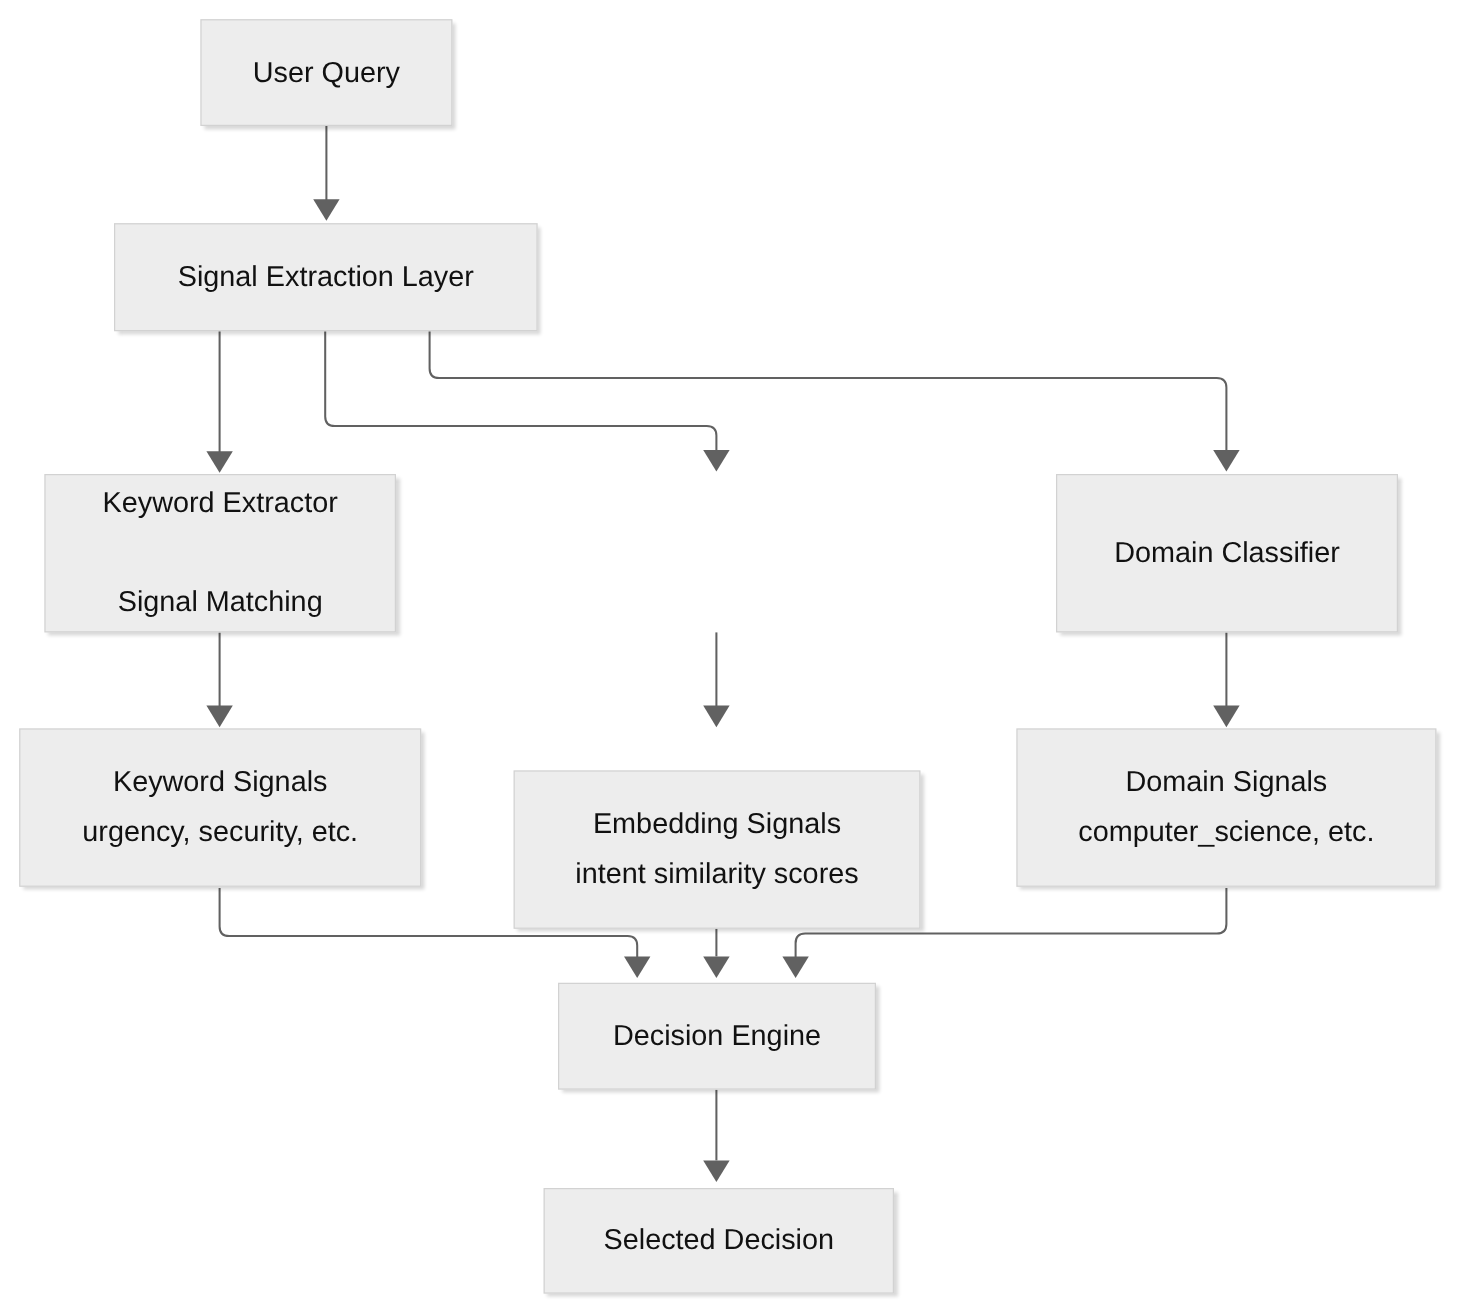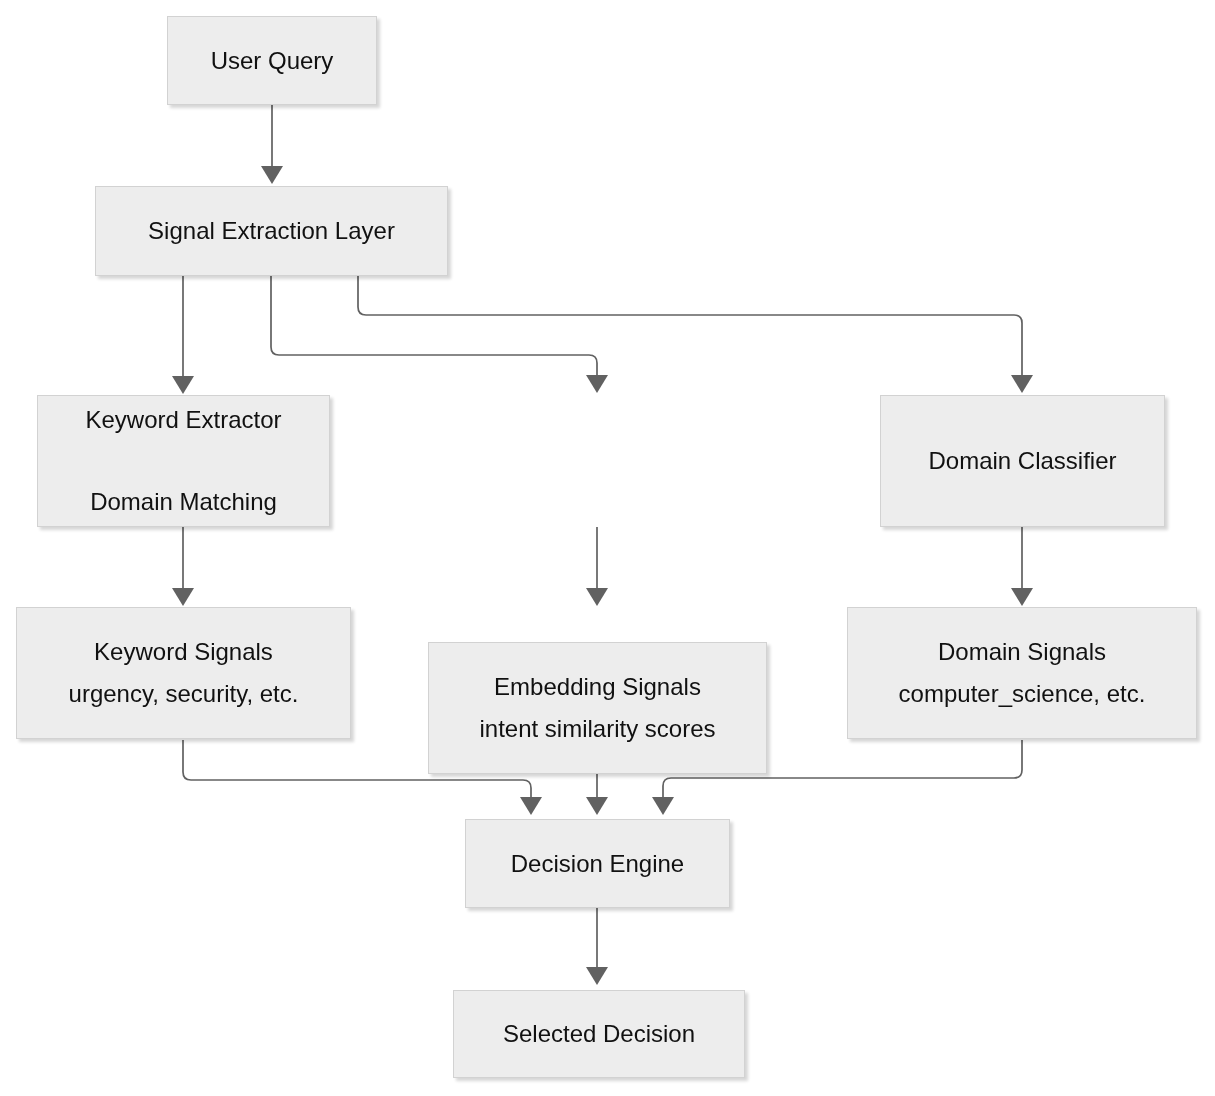--- a/index.html
+++ b/index.html
@@ -104,21 +104,21 @@
   <div class="node" id="n-user-query">
     <span>User Query</span>
   </div>
 
   <div class="node" id="n-signal-extraction">
     <span>Signal Extraction Layer</span>
   </div>
 
   <div class="node" id="n-keyword-extractor">
     <span>Keyword Extractor</span>
-    <span>Domain Matching</span>
+    <span>Signal Matching</span>
   </div>
 
 
   <div class="node" id="n-domain-classifier">
     <span>Domain Classifier</span>
   </div>
 
   <div class="node" id="n-keyword-signals">
     <span>Keyword Signals</span>
     <span>urgency, security, etc.</span>

